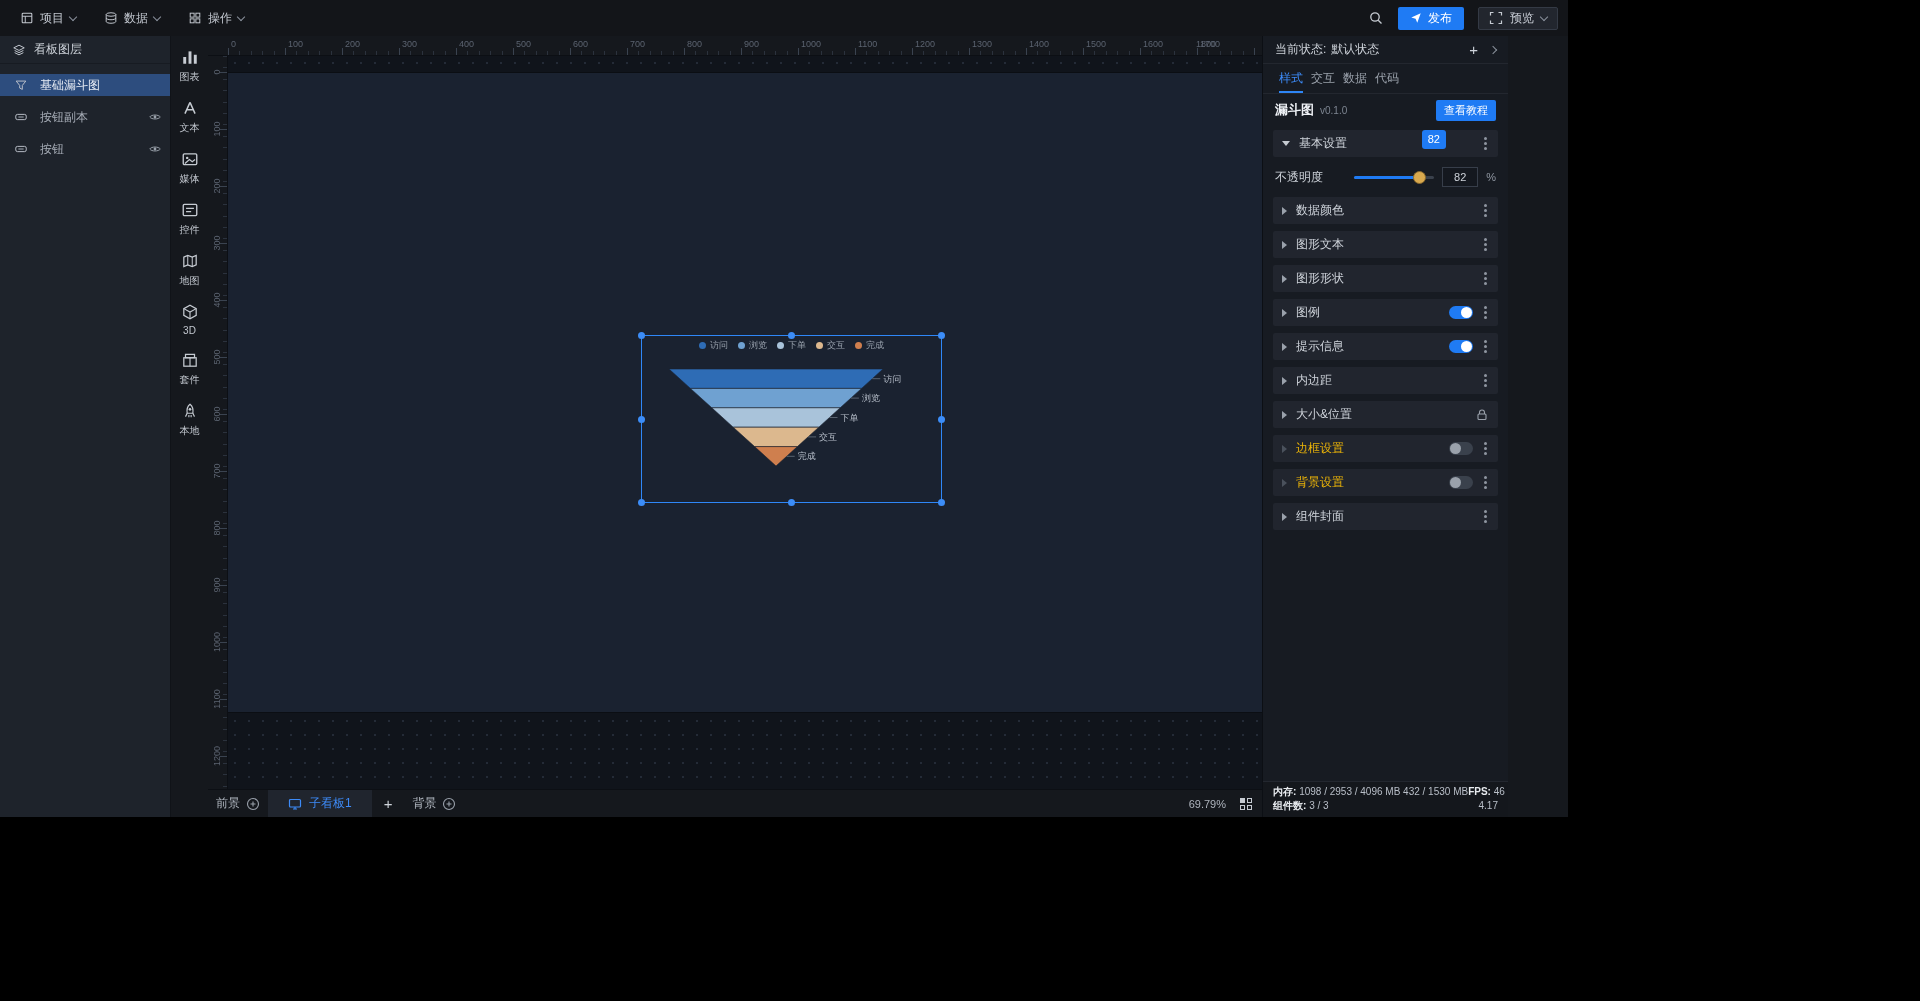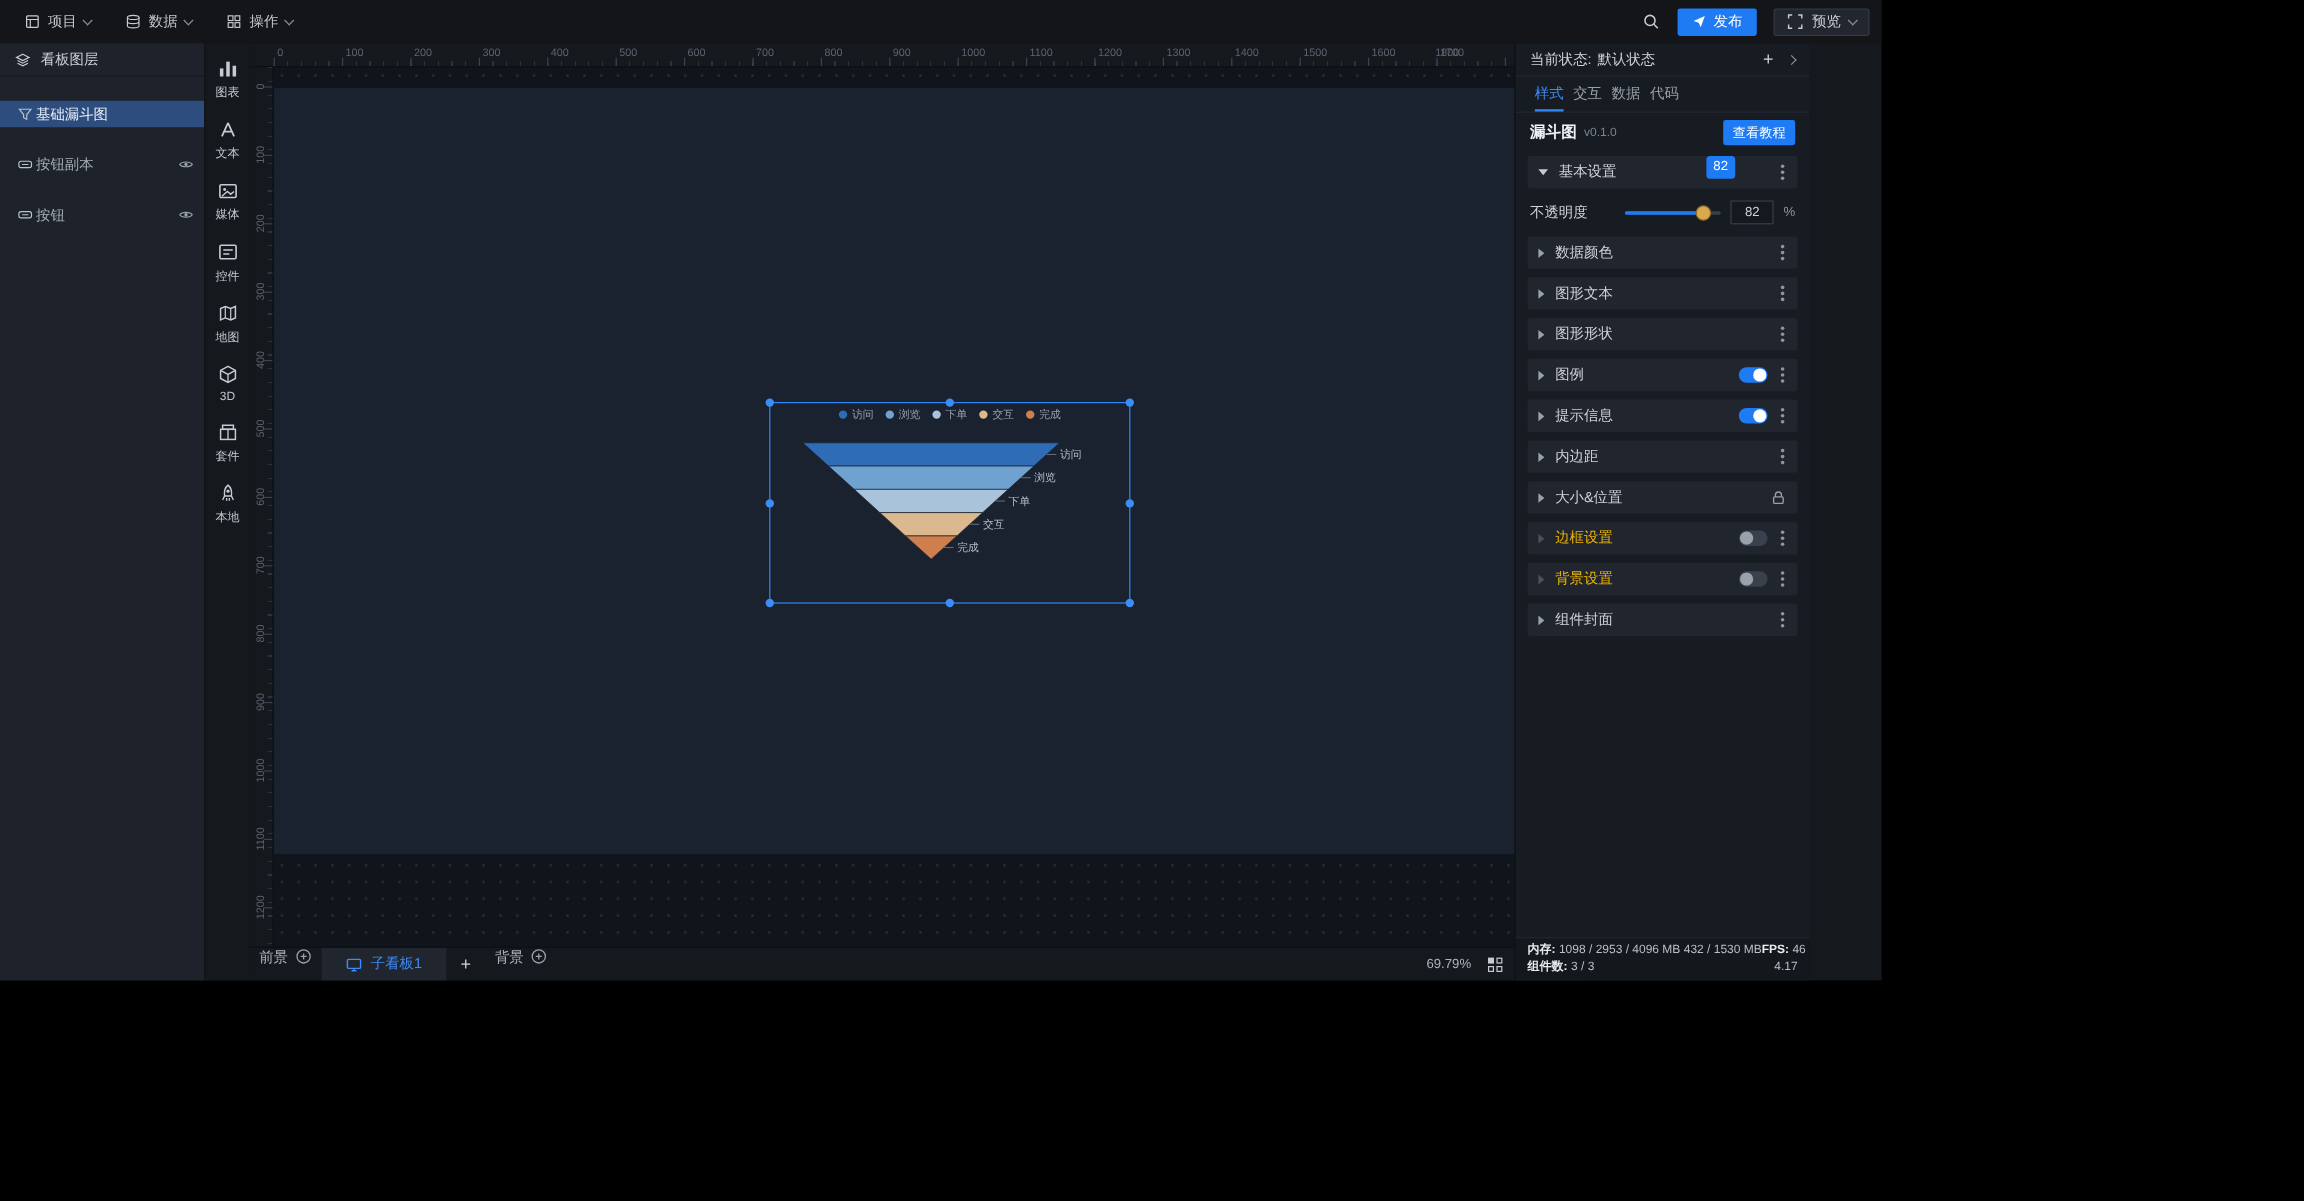--- a/index.html
+++ b/index.html
@@ -18,21 +18,21 @@
   .icon16 { width:16px; height:16px; display:inline-block; flex:0 0 auto; }
   .icon18 { width:18px; height:18px; display:inline-block; flex:0 0 auto; }
   .icon14 svg,.icon16 svg,.icon18 svg { width:100%; height:100%; display:block; }
   .btn-publish { background:#1f7bf4; color:#fff; height:23px; padding:0 12px; border-radius:2px; display:flex; gap:6px; align-items:center; cursor:pointer; }
   .btn-publish .icon14 { width:12px; height:12px; }
   .btn-preview { background:#22262e; border:1px solid #343a45; color:#c9ced6; height:23px; padding:0 10px; border-radius:2px; display:flex; gap:7px; align-items:center; cursor:pointer; }
 
   
   .layers { position:absolute; left:0; top:36px; width:170px; height:781px; background:#1e232b; z-index:20; }
   .layers-header { height:28px; display:flex; align-items:center; gap:8px; padding:0 12px; color:#cdd2d9; border-bottom:1px solid #171b22; }
-  .layer-item { height:22px; display:flex; align-items:center; gap:2px; padding:0 8px 0 14px; color:#a7adb7; margin-top:20px; cursor:pointer; }
+  .layer-item { height:22px; display:flex; align-items:center; gap:12px; padding:0 8px 0 14px; color:#a7adb7; margin-top:10px; cursor:pointer; }
   .layer-item.selected { background:#2d4d7e; color:#e9eef6; }
   .layer-label { flex:1; white-space:nowrap; overflow:hidden; }
   .layer-item .eye { margin-left:auto; }
 
   
   .palette { position:absolute; left:170px; top:36px; width:38px; height:781px; background:#15181d; display:flex; flex-direction:column; align-items:center; padding-top:8px; gap:7px; z-index:20; border-left:1px solid #101318; }
   .pal-item { display:flex; flex-direction:column; align-items:center; gap:4px; color:#c2c7cf; font-size:10px; padding:4px 0; cursor:pointer; width:100%; }
 
   
   .canvas { position:absolute; left:208px; top:36px; width:1114px; height:753px; background:#10141b; overflow:hidden; }
@@ -56,21 +56,21 @@
   .h-tl{left:-4px;top:-4px}.h-tm{left:calc(50% - 3.5px);top:-4px}.h-tr{right:-4px;top:-4px}
   .h-ml{left:-4px;top:calc(50% - 3.5px)}.h-mr{right:-4px;top:calc(50% - 3.5px)}
   .h-bl{left:-4px;bottom:-4px}.h-bm{left:calc(50% - 3.5px);bottom:-4px}.h-br{right:-4px;bottom:-4px}
   .legend { position:absolute; top:3px; left:0; right:0; display:flex; justify-content:center; gap:10px; }
   .legend-item { display:flex; align-items:center; gap:4px; font-size:9px; color:#98a1ac; cursor:pointer; }
   .legend-dot { width:7px; height:7px; border-radius:50%; }
   .funnel-svg { position:absolute; left:0; top:18px; width:267px; height:148px; }
 
   
   .bottombar { position:absolute; left:208px; top:789px; width:1114px; height:28px; background:#15181d; display:flex; align-items:center; z-index:20; border-top:1px solid #0c0f14; }
-  .bb-item { display:flex; align-items:flex-start; gap:6px; color:#aeb4bd; padding:0 8px; height:100%; cursor:pointer; }
+  .bb-item { display:flex; align-items:center; gap:6px; color:#aeb4bd; padding:0 8px; height:100%; cursor:pointer; }
   .bb-tab-active { background:#20252e; color:#3d8bf8; padding:0 20px; display:flex; gap:7px; align-items:center; height:100%; cursor:pointer; }
   .bb-plus { color:#cfd4db; font-size:15px; padding:0 12px; cursor:pointer; }
   .bb-right { margin-left:auto; display:flex; align-items:center; gap:12px; padding-right:12px; color:#aeb4bd; font-size:11px; }
   .bb-right .icon16 { cursor:pointer; }
 
   
   .inspector { position:absolute; left:1262px; top:36px; width:246px; height:781px; background:#171b22; display:flex; flex-direction:column; z-index:25; border-left:1px solid #0c0f14; }
   .state-row { height:28px; display:flex; align-items:center; gap:5px; padding:0 12px; border-bottom:1px solid #23272f; color:#cdd2d9; }
   .state-actions { margin-left:auto; display:flex; align-items:center; gap:12px; }
   .plus-glyph { font-size:15px; color:#cfd4db; cursor:pointer; line-height:1; }

